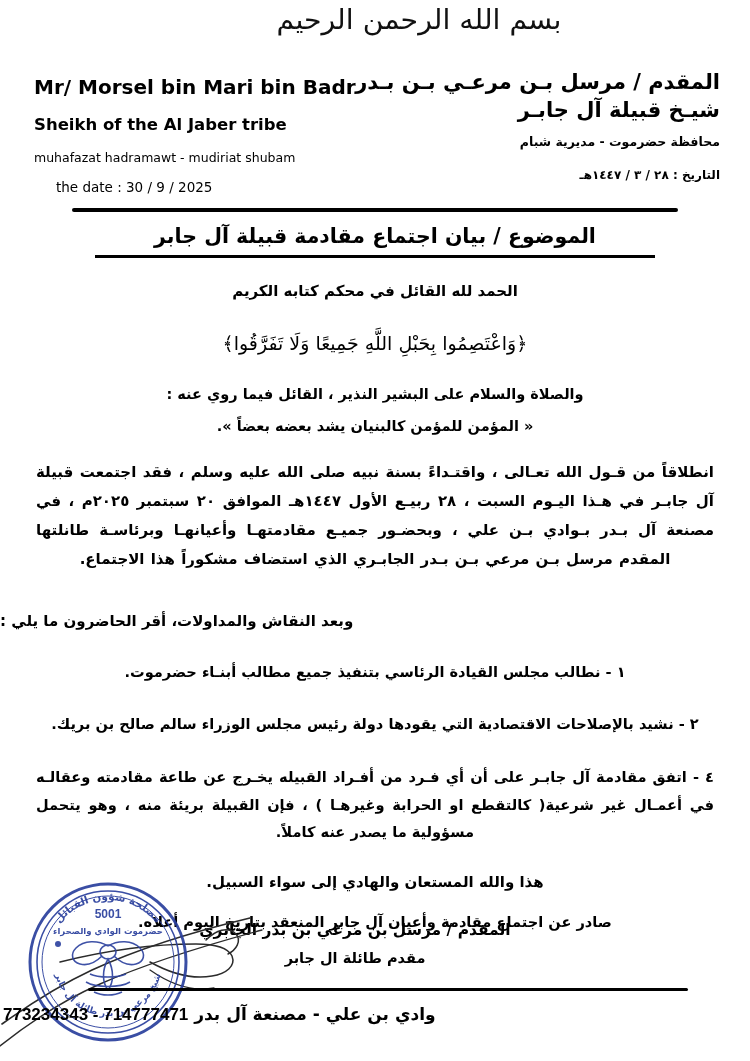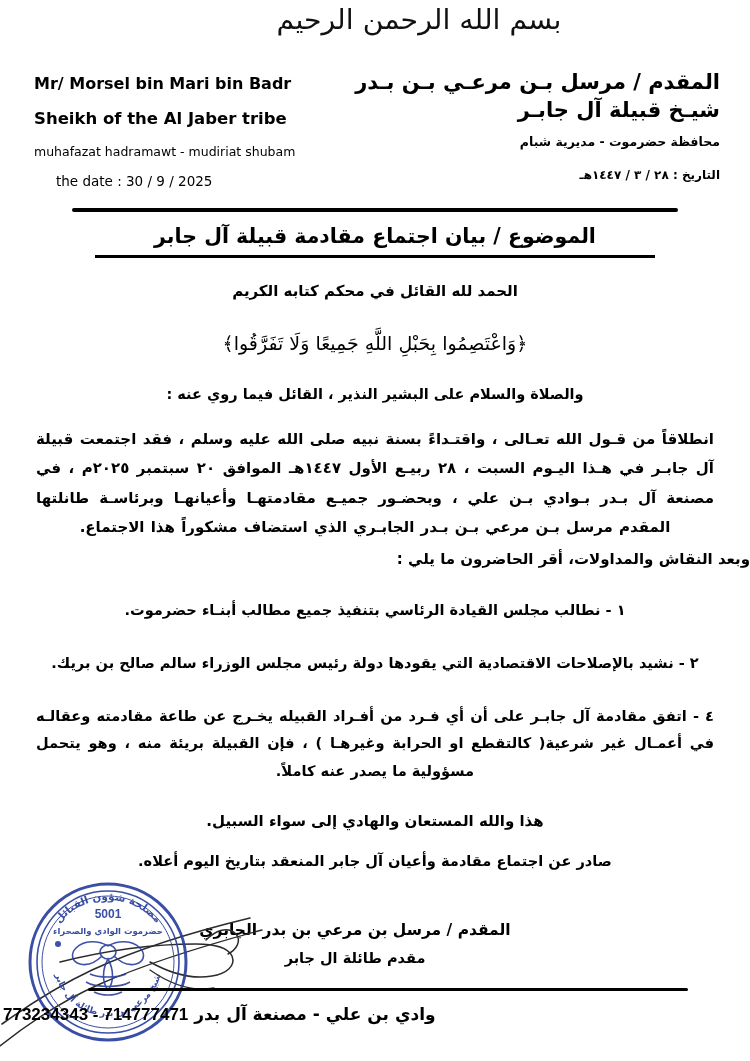--- a/index.html
+++ b/index.html
@@ -84,21 +84,21 @@
     margin-top: 8px;
     white-space: nowrap;
   }
   .lh-ar-date {
     font-size: 12px;
     font-weight: bold;
     margin-top: 19px;
     white-space: nowrap;
   }
   .lh-en-name {
-    font-size: 16px;
+    font-size: 20px;
     font-weight: bold;
     line-height: 1.5;
     white-space: nowrap;
   }
   .lh-en-tribe {
     font-size: 16.5px;
     font-weight: bold;
     line-height: 1.5;
     margin-top: 11px;
     white-space: nowrap;
@@ -190,24 +190,24 @@
     margin: 20px 36px 0 36px;
     font-size: 15px;
     font-weight: bold;
     line-height: 1.95;
     text-align: justify;
     text-align-last: center;
     word-spacing: 1px;
   }
 
   .lead-in {
-    text-align: right;
+    text-align: left;
     font-size: 15px;
     font-weight: bold;
-    margin-top: 5px;
+    margin-top: 34px;
     line-height: 1.6;
   }
 
   .items {
     margin: 0;
     padding: 0;
     list-style: none;
   }
   .item {
     font-size: 14.6px;
@@ -329,20 +329,21 @@
 
   <div class="body-col">
 
     <div class="subject">الموضوع / بيان اجتماع مقادمة قبيلة آل جابر</div>
 
     <div class="praise">الحمد لله القائل في محكم كتابه الكريم</div>
 
     <div class="verse">﴿وَاعْتَصِمُوا بِحَبْلِ اللَّهِ جَمِيعًا وَلَا تَفَرَّقُوا﴾</div>
 
     <div class="salawat">والصلاة والسلام على البشير النذير ، القائل فيما روي عنه :</div>
+    <div class="hadith">« المؤمن للمؤمن كالبنيان يشد بعضه بعضاً ».</div>
 
     <div class="para">انطلاقاً من قـول الله تعـالى ، واقتـداءً بسنة نبيه صلى الله عليه وسلم ، فقد اجتمعت قبيلة آل جابـر في هـذا اليـوم السبت ، ٢٨ ربيـع الأول ١٤٤٧هـ الموافق ٢٠ سبتمبر ٢٠٢٥م ، في مصنعة آل بـدر بـوادي بـن علي ، وبحضـور جميـع مقادمتهـا وأعيانهـا وبرئاسـة طانلتها المقدم مرسل بـن مرعي بـن بـدر الجابـري الذي استضاف مشكوراً هذا الاجتماع.</div>
 
     <div class="lead-in">وبعد النقاش والمداولات، أقر الحاضرون ما يلي :</div>
 
     <ul class="items">
       <li class="item">١ - نطالب مجلس القيادة الرئاسي بتنفيذ جميع مطالب أبنـاء حضرموت.</li>
       <li class="item">٢ - نشيد بالإصلاحات الاقتصادية التي يقودها دولة رئيس مجلس الوزراء سالم صالح بن بريك.</li>
       <li class="item multiline">٤ - اتفق مقادمة آل جابـر على أن أي فـرد من أفـراد القبيله يخـرج عن طاعة مقادمته وعقالـه في أعمـال غير شرعية( كالتقطع او الحرابة وغيرهـا ) ، فإن القبيلة بريئة منه ، وهو يتحمل مسؤولية ما يصدر عنه كاملاً.</li>
     </ul>

